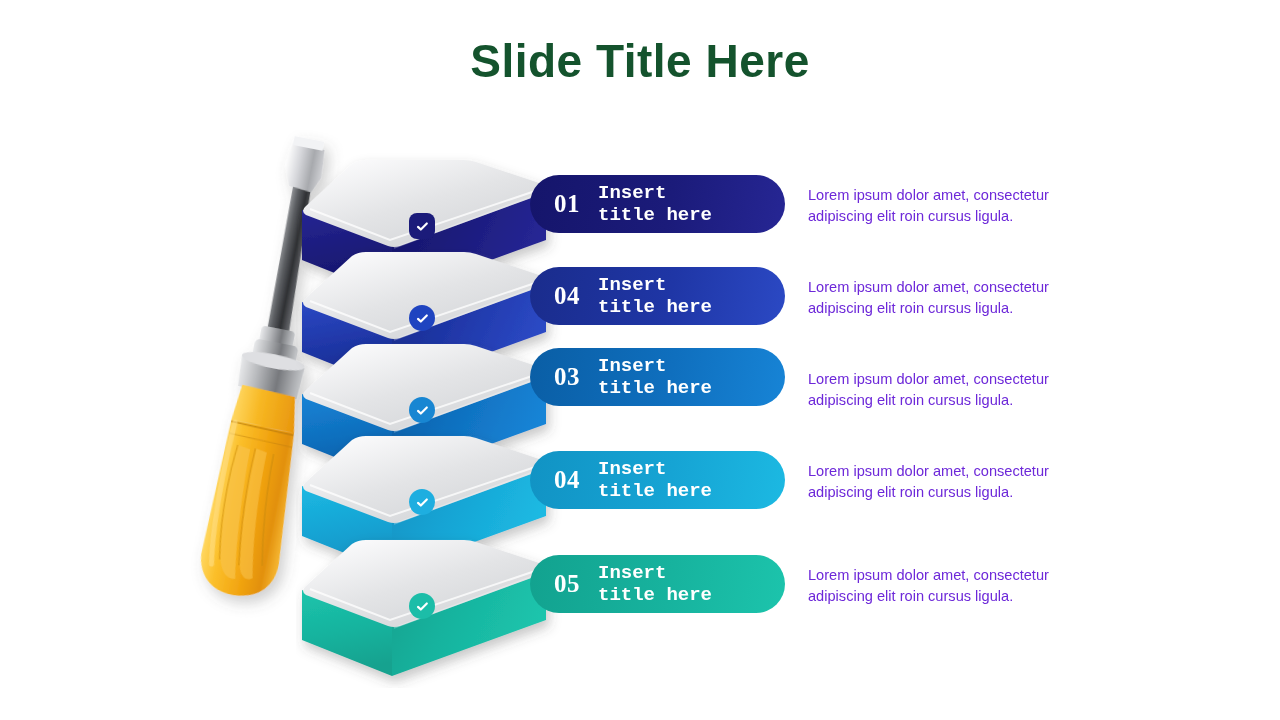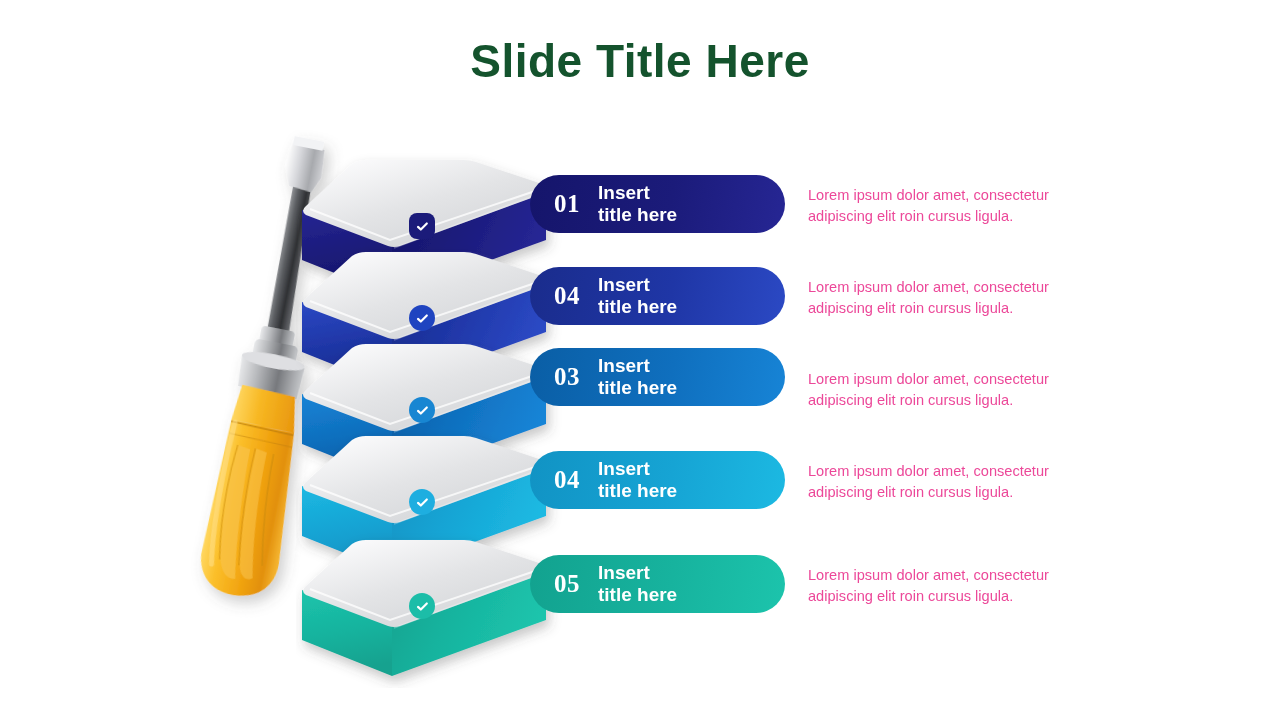--- a/index.html
+++ b/index.html
@@ -78,35 +78,35 @@
   .pill-number {
     font-family: "Liberation Serif", serif;
     font-weight: bold;
     font-size: 25px;
     color: #ffffff;
     margin-right: 18px;
     letter-spacing: 0.5px;
   }
 
   .pill-title {
-    font-family: Liberation Sans, sans-serif;
+    font-family: Liberation Mono, monospace;
     font-weight: bold;
     font-size: 19px;
     color: #ffffff;
     line-height: 1.18;
   }
 
   .desc {
     position: absolute;
     left: 808px;
     width: 285px;
     font-family: "Liberation Sans", sans-serif;
     font-size: 14.6px;
     line-height: 1.42;
-    color: #ec4899;
+    color: #6d28d9;
   }
 
   .check-badge {
     position: absolute;
     width: 26px;
     height: 26px;
     border-radius: 8px;
     display: flex;
     align-items: center;
     justify-content: center;

